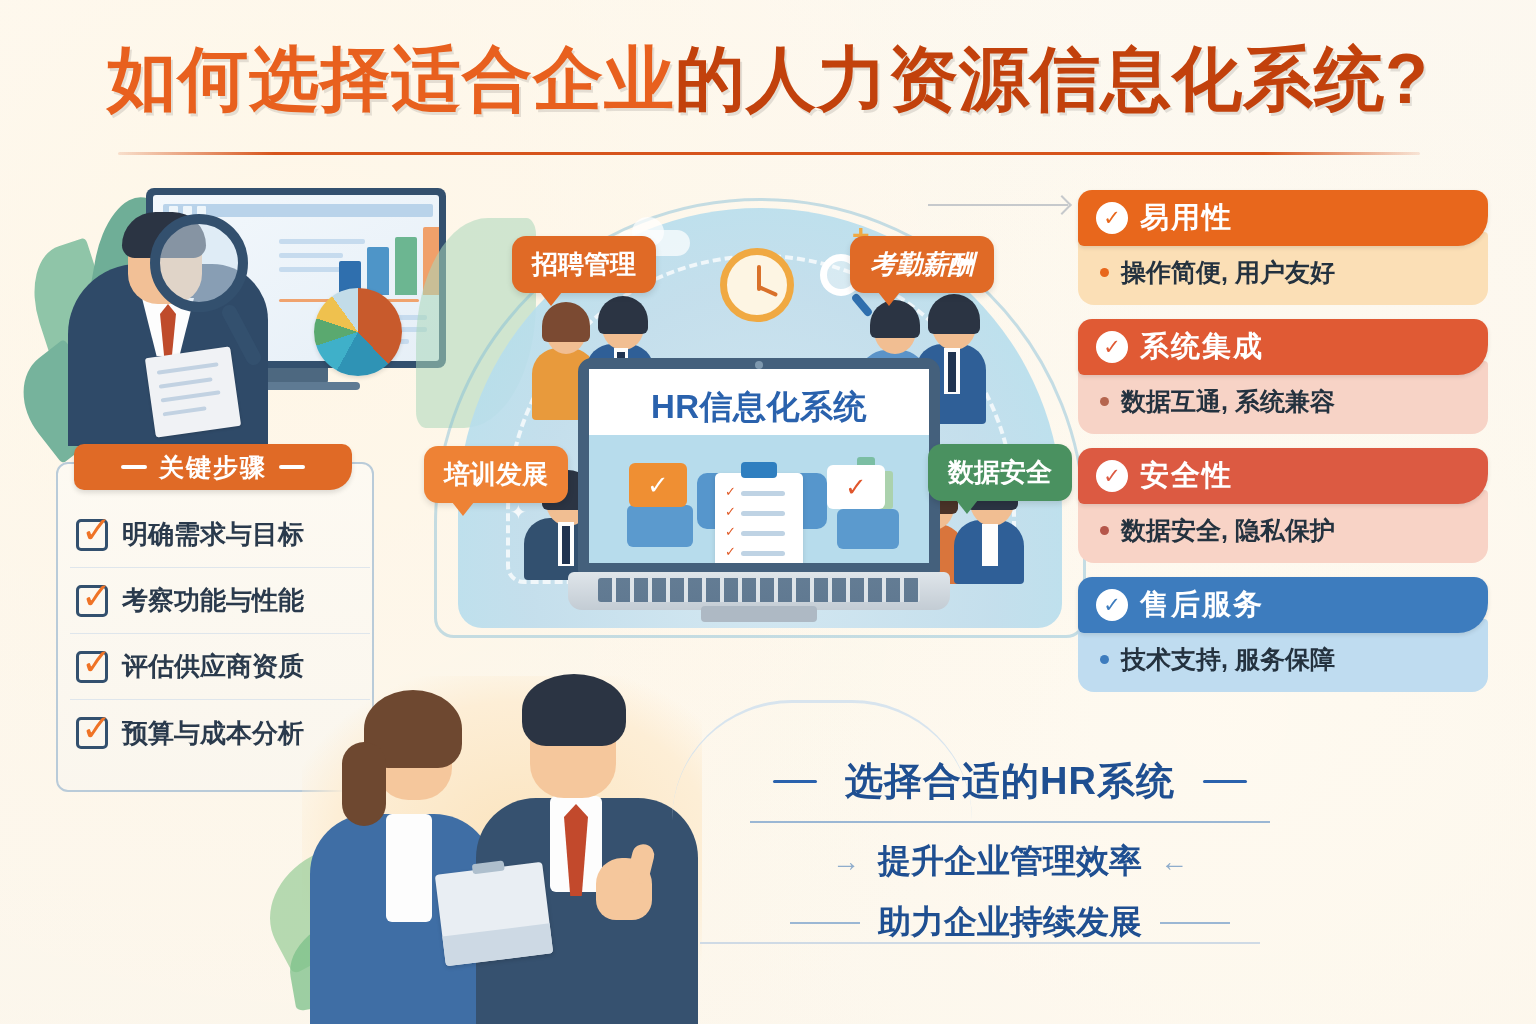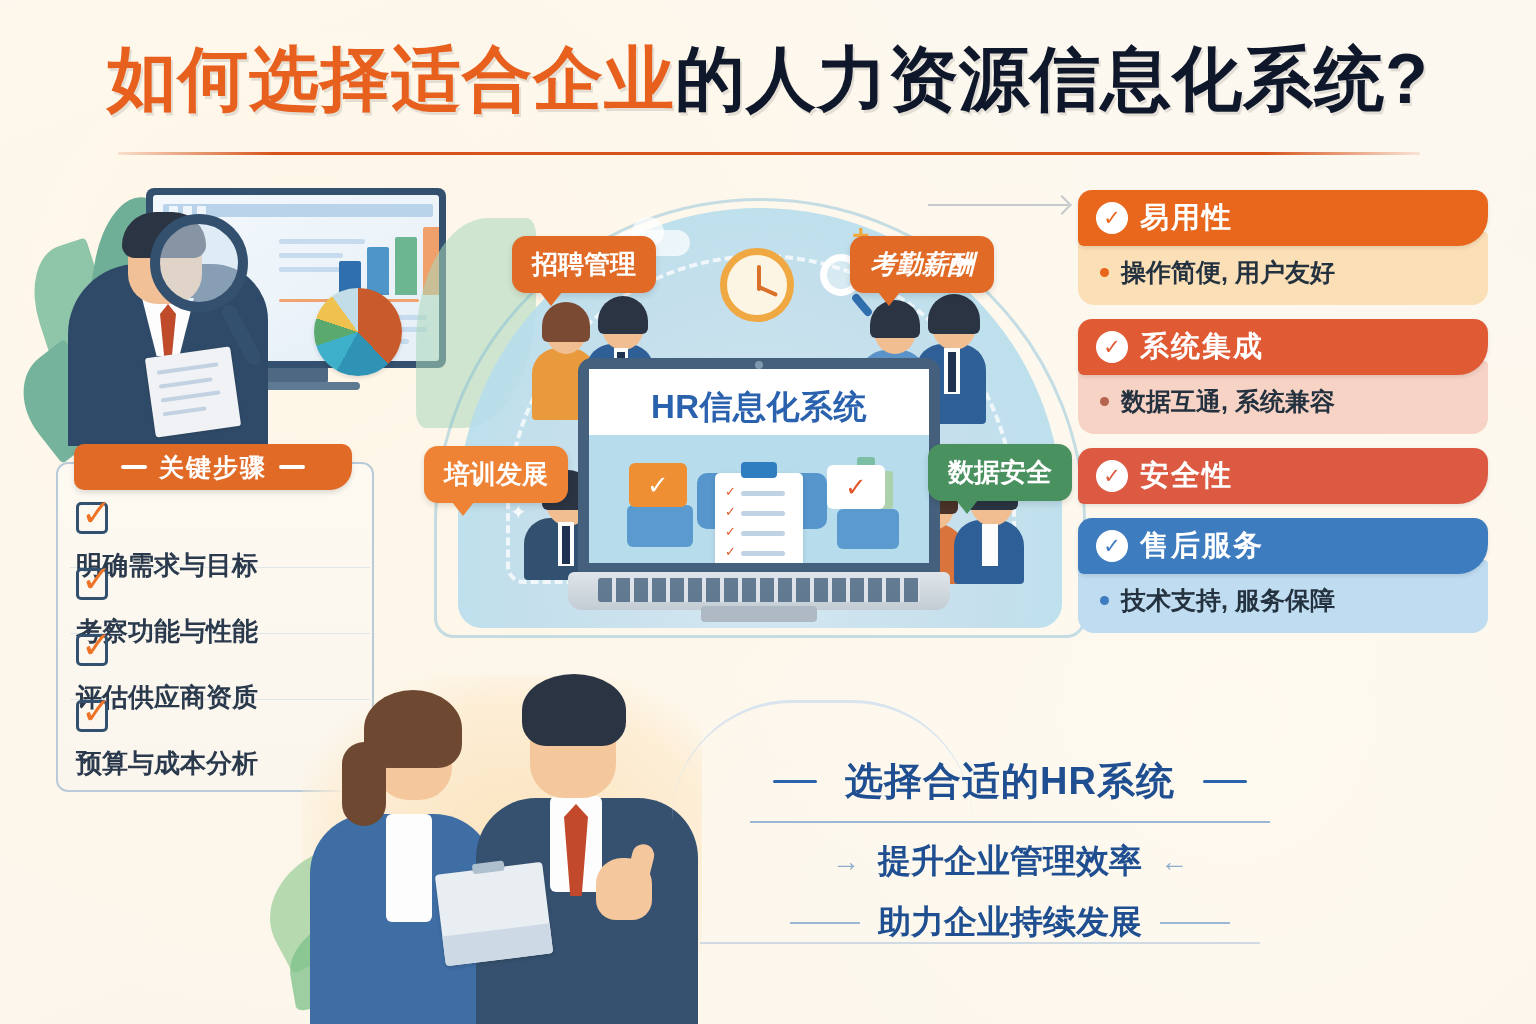--- a/index.html
+++ b/index.html
@@ -28,21 +28,21 @@
   }
   .title {
     font-size: 70px;
     font-weight: bold;
     letter-spacing: 1px;
     line-height: 1;
     white-space: nowrap;
     text-shadow: 2px 3px 0 rgba(0,0,0,.10);
   }
   .title .t-orange { color: #e8601e; }
-  .title .t-blue   { color: #0f172a; }
+  .title .t-blue   { color: #c2410c; }
   .title-rule {
     position: absolute; top: 152px; left: 118px;
     width: 1302px; height: 3px;
     background: linear-gradient(90deg, rgba(214,84,28,.15), #d6541c 12%, #d6541c 88%, rgba(214,84,28,.12));
     border-radius: 2px;
   }
 
   
   .illus-topleft { position: absolute; left: 46px; top: 176px; width: 420px; height: 270px; }
   .leaf-cluster { position: absolute; left: 0; top: 20px; width: 150px; height: 220px; }
@@ -218,22 +218,22 @@
   .steps-banner {
     position:absolute; left:74px; top:444px; width:278px; height:46px;
     background:#e06a26; border-radius:10px 10px 22px 10px;
     display:flex; align-items:center; justify-content:center; gap:12px;
     box-shadow:0 3px 5px rgba(0,0,0,.12);
   }
   .steps-banner .dash{width:26px;height:4px;background:#fff;border-radius:2px;}
   .steps-banner .label{color:#fff;font-weight:bold;font-size:25px;letter-spacing:2px;}
   .step-list{position:absolute; left:70px; top:502px; width:300px;}
   .step-item{
-    display:flex; align-items:flex-start; gap:14px;
-    height:66px; border-bottom:1px solid #dfe6ec; padding-left:6px;flex-direction:column;
+    display:flex; align-items:center; gap:14px;
+    height:66px; border-bottom:1px solid #dfe6ec; padding-left:6px;
   }
   .step-item:last-child{border-bottom:none;}
   .chk-box{
     width:32px;height:32px;border:3px solid #33506e;border-radius:5px;
     position:relative;flex:none;
   }
   .chk-box:after{
     content:"✓"; position:absolute; left:2px; top:-13px;
     color:#ef7326; font-size:37px; font-weight:bold;
   }
@@ -522,20 +522,24 @@
       <span class="bullet" style="background:#b5654e;"></span>
       <span class="b-text">数据互通, 系统兼容</span>
     </div>
   </div>
 
   <div class="fcard">
     <div class="fcard-head" style="background:#dc5a42;">
       <span class="circle" style="color:#dc5a42;">✓</span>
       <span class="h-label">安全性</span>
     </div>
+    <div class="fcard-body" style="background:#f8d3c6;">
+      <span class="bullet" style="background:#b5564a;"></span>
+      <span class="b-text">数据安全, 隐私保护</span>
+    </div>
   </div>
 
   <div class="fcard">
     <div class="fcard-head" style="background:#3d7cbe;">
       <span class="circle" style="color:#3d7cbe;">✓</span>
       <span class="h-label">售后服务</span>
     </div>
     <div class="fcard-body" style="background:#bfdcf0;">
       <span class="bullet" style="background:#3d7cbe;"></span>
       <span class="b-text">技术支持, 服务保障</span>

